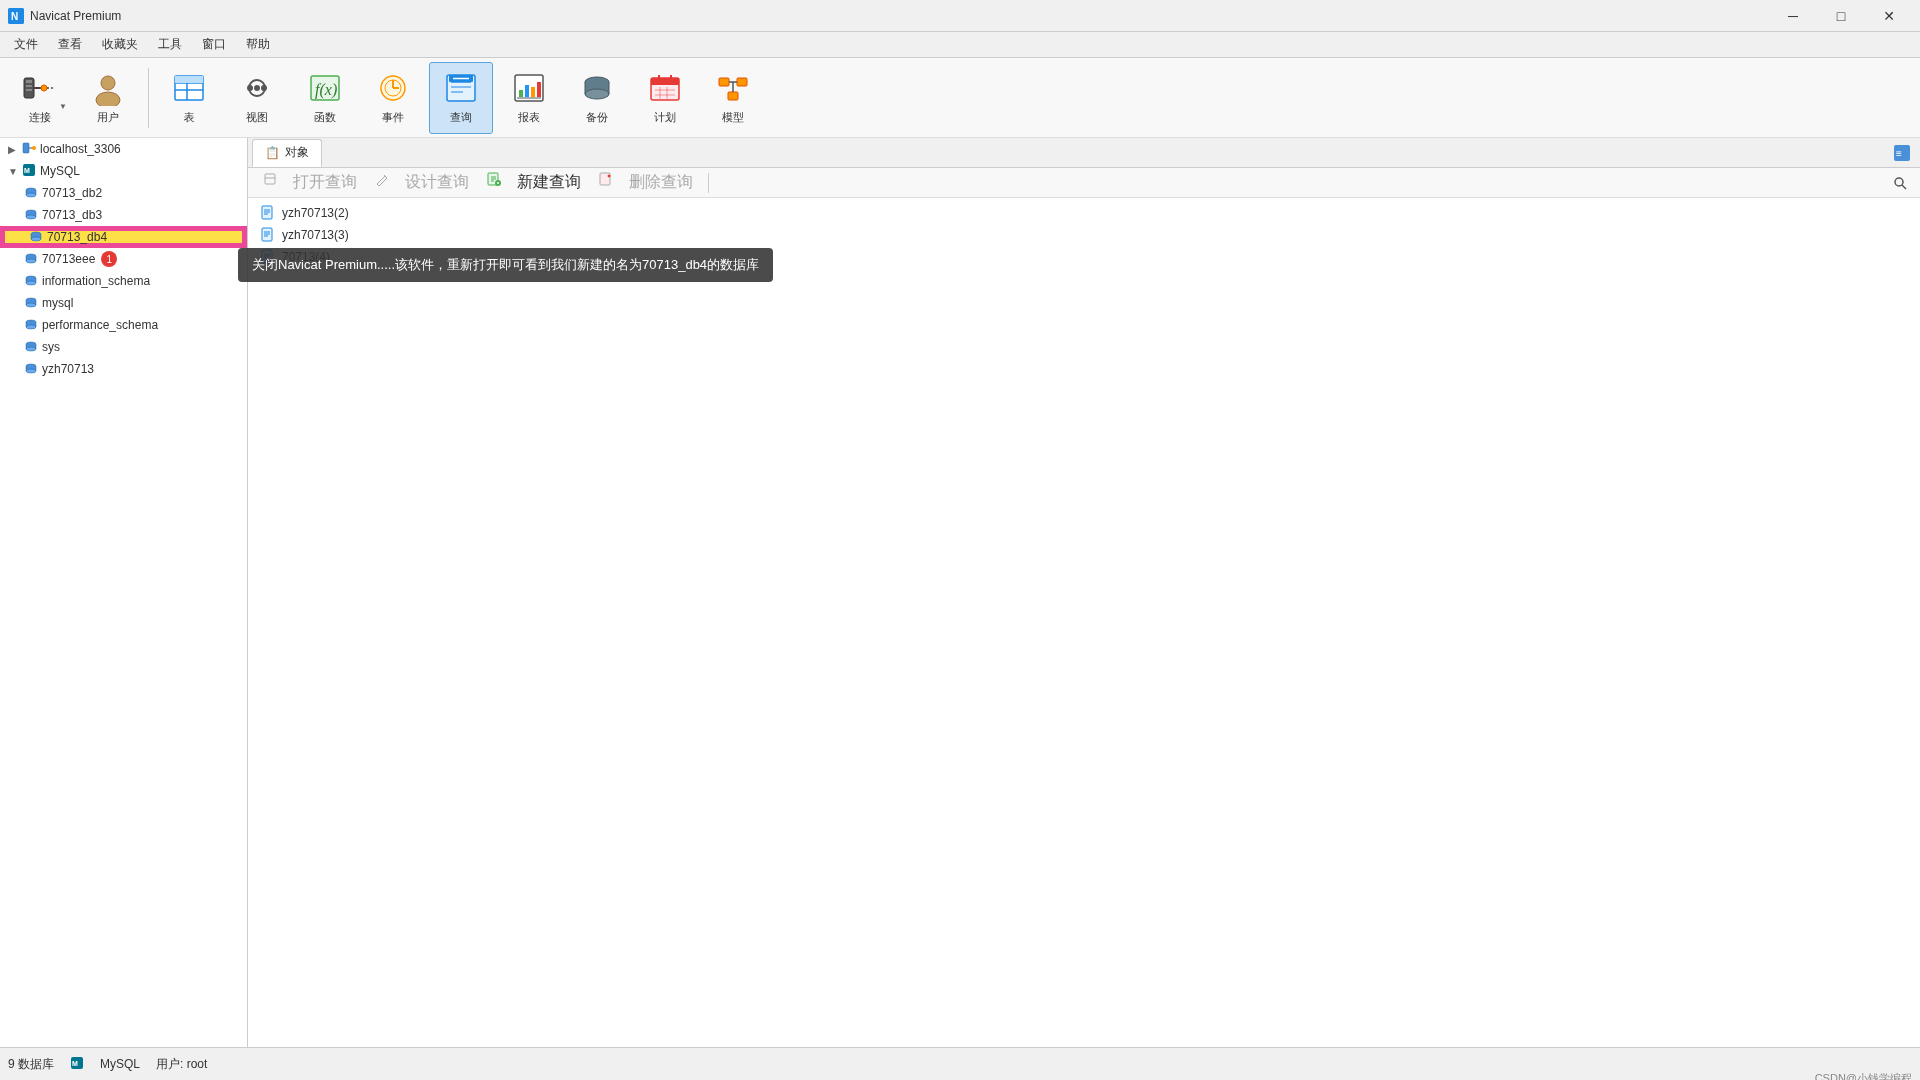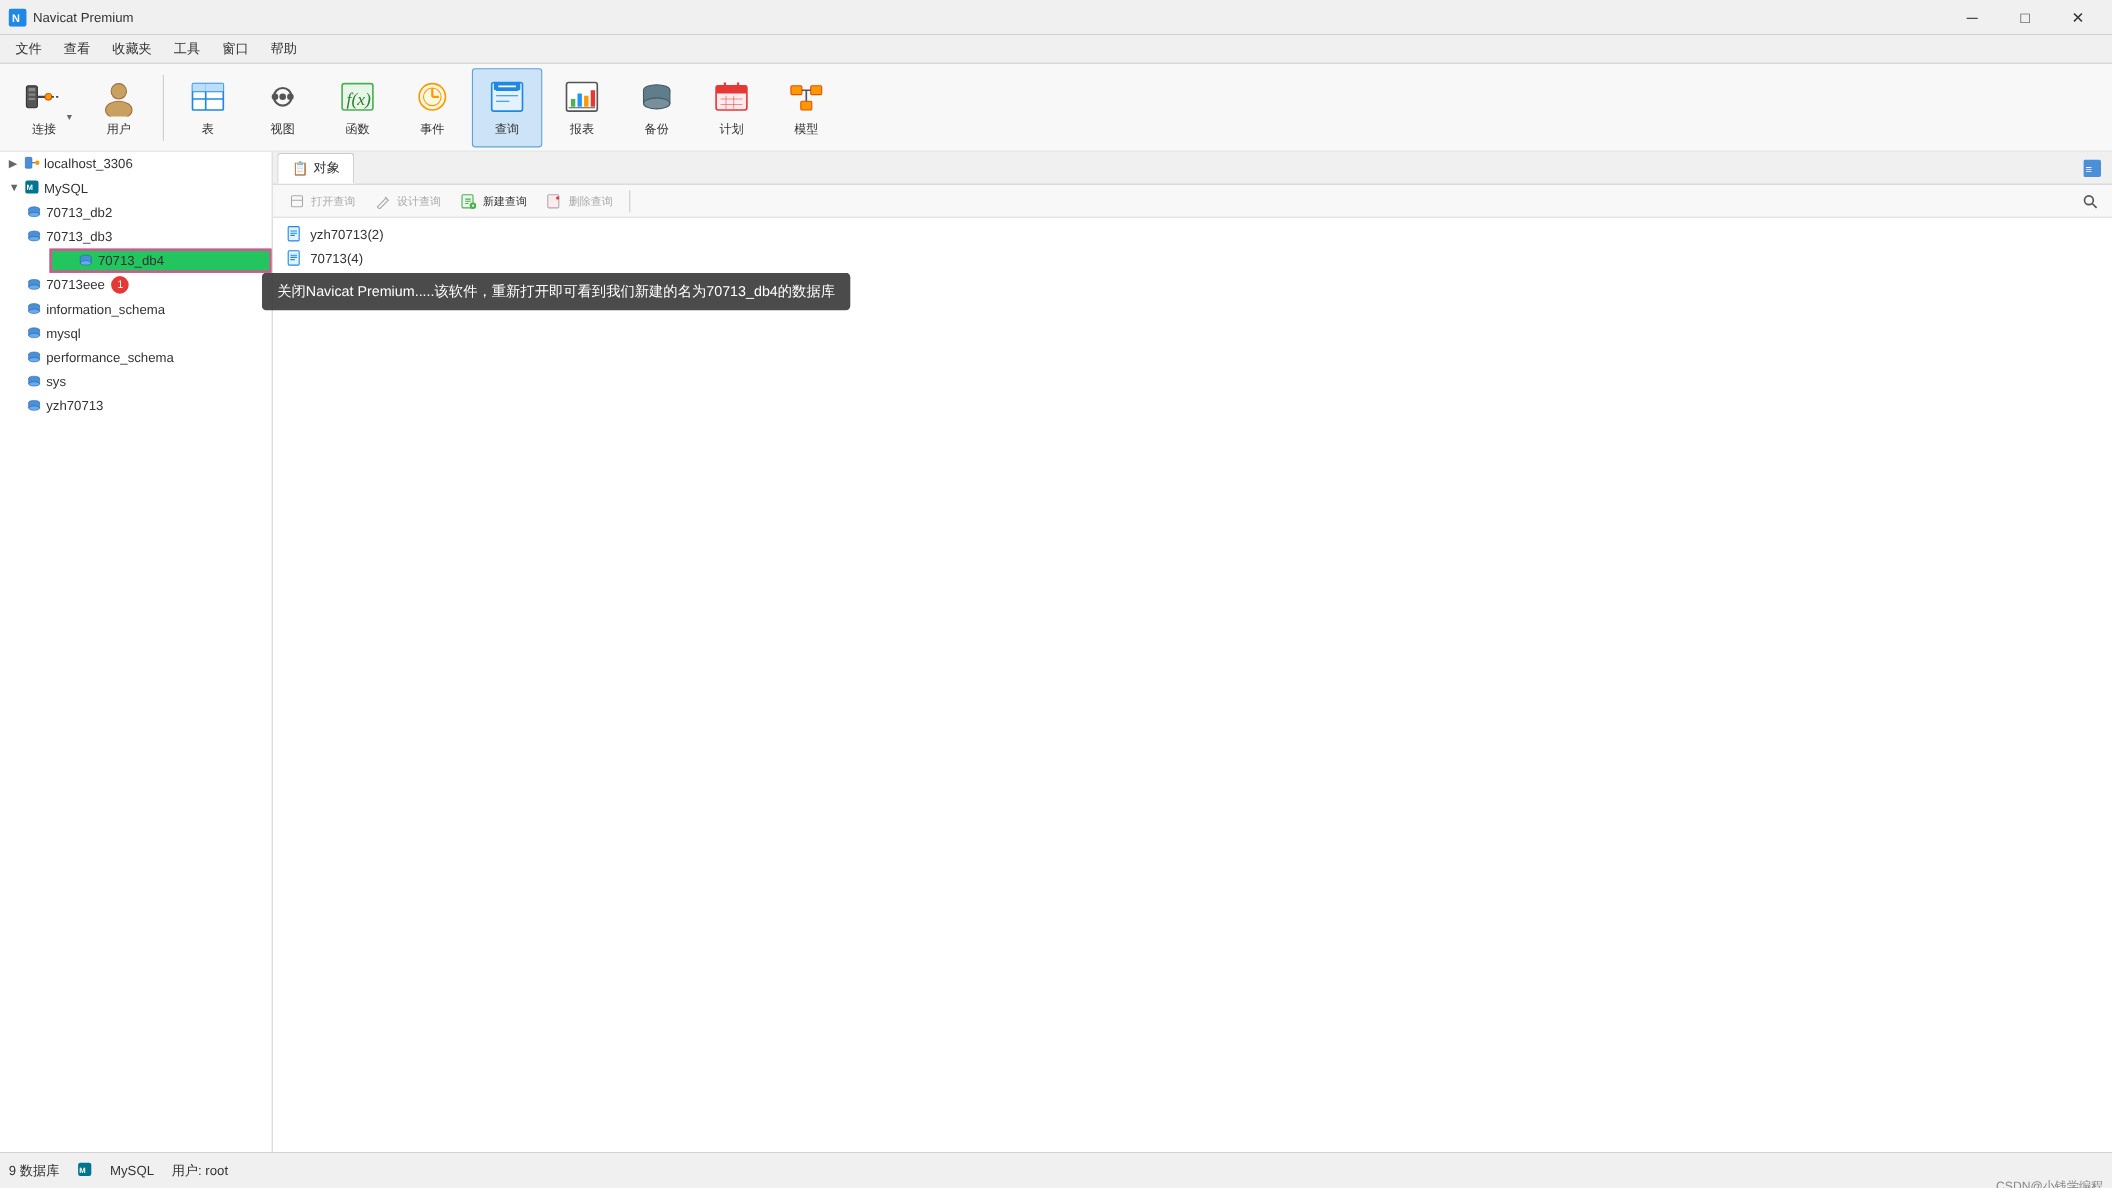--- a/index.html
+++ b/index.html
@@ -79,21 +79,21 @@
     .tree-item {
       display: flex;
       align-items: center;
       height: 22px;
       padding-left: 8px;
       cursor: pointer;
       font-size: 12px;
       color: #333;
       gap: 4px;
     }
-    .tree-item.selected { background: #22c55e; border: 2px solid #ec4899; margin-left: 45px; }
+    .tree-item.selected { background: #fde047; border: 5px solid #ec4899; }
     .tree-item.level1 { padding-left: 8px; }
     .tree-item.level2 { padding-left: 24px; }
     .tree-arrow { font-size: 10px; color: #666; width: 10px; }
     .db-icon { width: 14px; height: 14px; display: inline-flex; align-items: center; justify-content: center; }
     .badge { background: #e53935; color: white; border-radius: 50%; width: 16px; height: 16px; font-size: 10px; display: flex; align-items: center; justify-content: center; margin-left: 2px; }
 
     
     #content { flex: 1; background: white; display: flex; flex-direction: column; }
 
     
@@ -128,25 +128,24 @@
       height: 30px;
       background: #f8f8f8;
       border-bottom: 1px solid #ddd;
       display: flex;
       align-items: center;
       padding: 0 8px;
       gap: 4px;
     }
     .qtool-btn {
       display: flex;
-      align-items: center;
-      gap: 6px;
+      gap: 16px;
       padding: 2px 6px;
       cursor: pointer;
-      font-size: 10px;
+      font-size: 16px;
       color: #555;
       border-radius: 2px;
       border: 1px solid transparent;
     }
     .qtool-btn.disabled { color: #aaa; cursor: default; }
     .qtool-separator { width: 1px; height: 20px; background: #ccc; margin: 0 4px; }
     #search-btn { margin-left: auto; width: 24px; height: 24px; display: flex; align-items: center; justify-content: center; cursor: pointer; }
 
     
     #query-list { flex: 1; overflow-y: auto; padding: 4px 0; }
@@ -592,20 +591,31 @@
       </div>
       <div class="query-item">
         <span class="query-file-icon">
           <svg width="16" height="16" viewBox="0 0 16 16">
             <rect x="2" y="1" width="10" height="13" rx="1" fill="#e3f2fd" stroke="#1e88e5" stroke-width="1"></rect>
             <line x1="4" y1="5" x2="10" y2="5" stroke="#1e88e5" stroke-width="1"></line>
             <line x1="4" y1="7" x2="10" y2="7" stroke="#1e88e5" stroke-width="1"></line>
             <line x1="4" y1="9" x2="8" y2="9" stroke="#1e88e5" stroke-width="1"></line>
           </svg>
         </span>
+        <span>yzh70713(3)</span>
+      </div>
+      <div class="query-item">
+        <span class="query-file-icon">
+          <svg width="16" height="16" viewBox="0 0 16 16">
+            <rect x="2" y="1" width="10" height="13" rx="1" fill="#e3f2fd" stroke="#1e88e5" stroke-width="1"></rect>
+            <line x1="4" y1="5" x2="10" y2="5" stroke="#1e88e5" stroke-width="1"></line>
+            <line x1="4" y1="7" x2="10" y2="7" stroke="#1e88e5" stroke-width="1"></line>
+            <line x1="4" y1="9" x2="8" y2="9" stroke="#1e88e5" stroke-width="1"></line>
+          </svg>
+        </span>
         <span>70713(4)</span>
       </div>
     </div>
   </div>
 </div>
 
 <div id="tooltip-overlay">
   <span>关闭Navicat Premium.....该软件，重新打开即可看到我们新建的名为70713_db4的数据库</span>
 </div>
 

